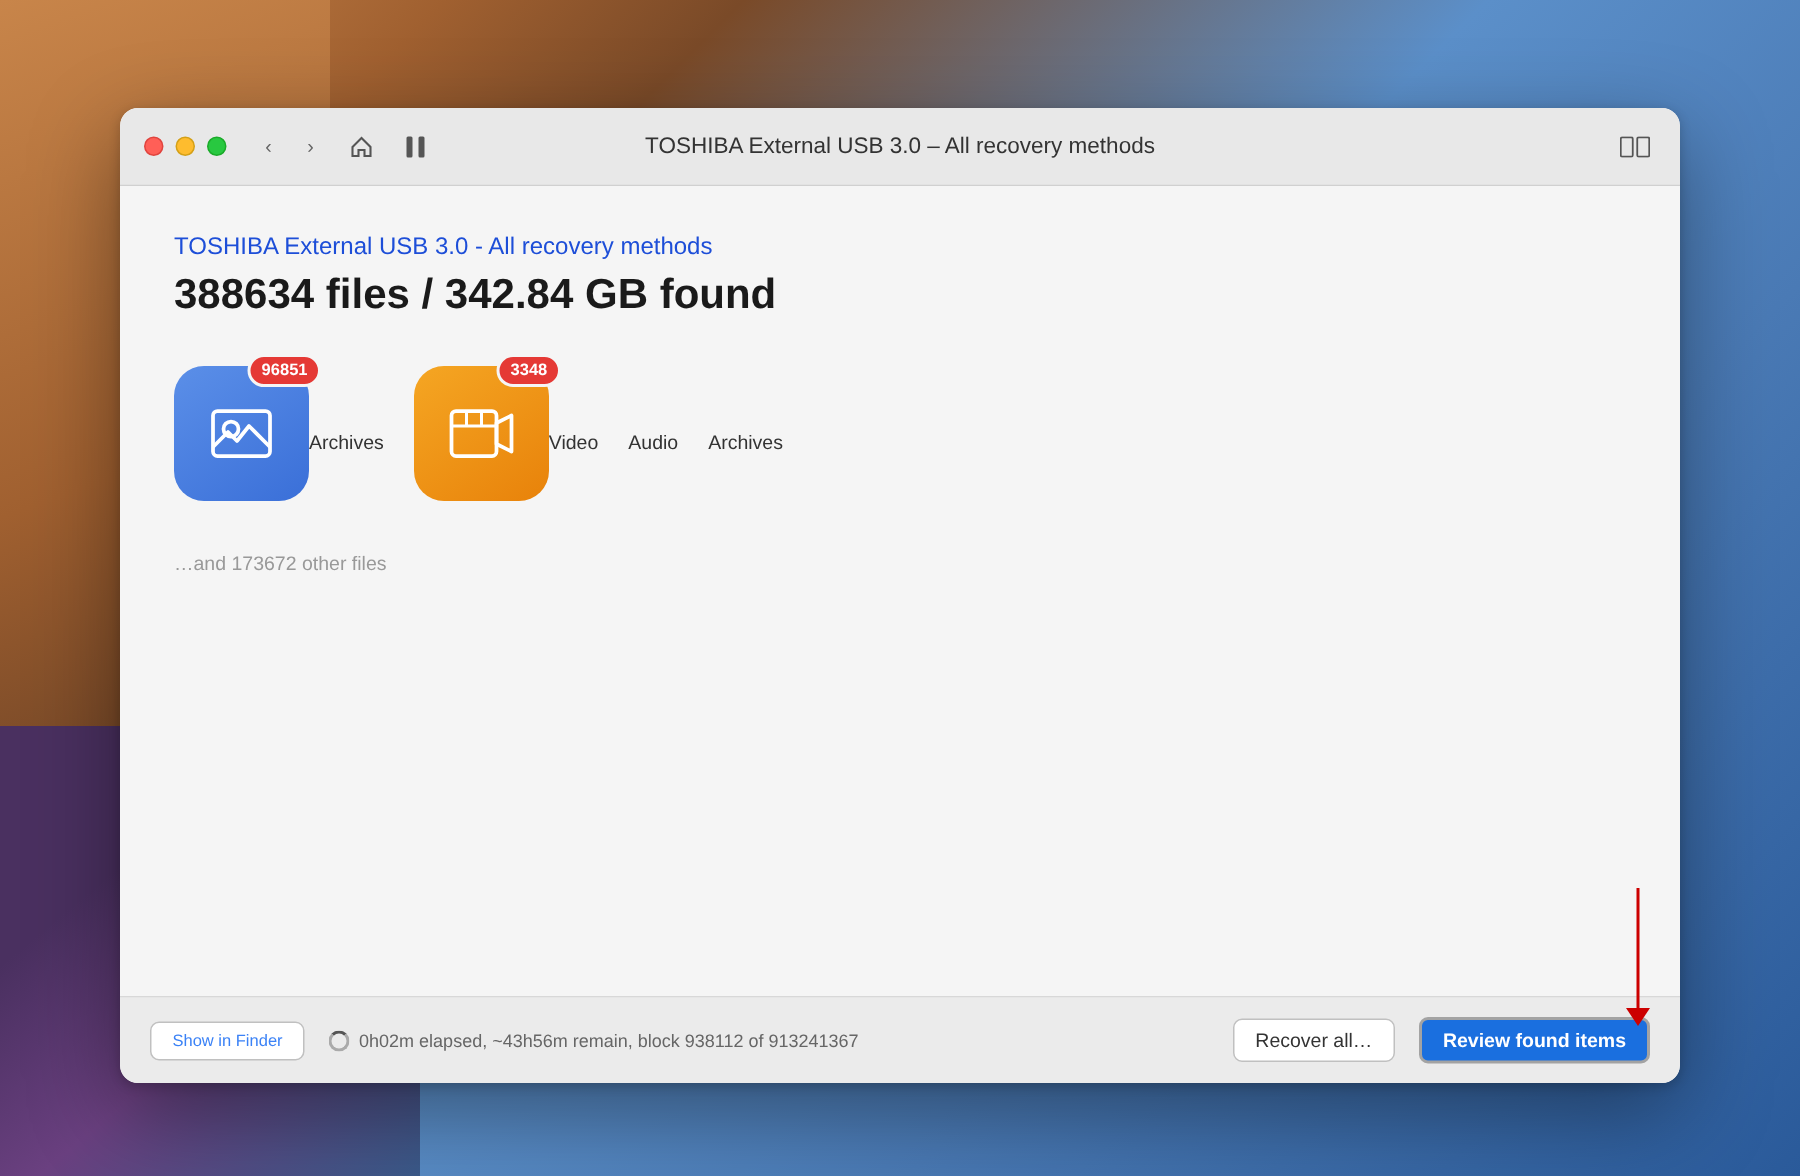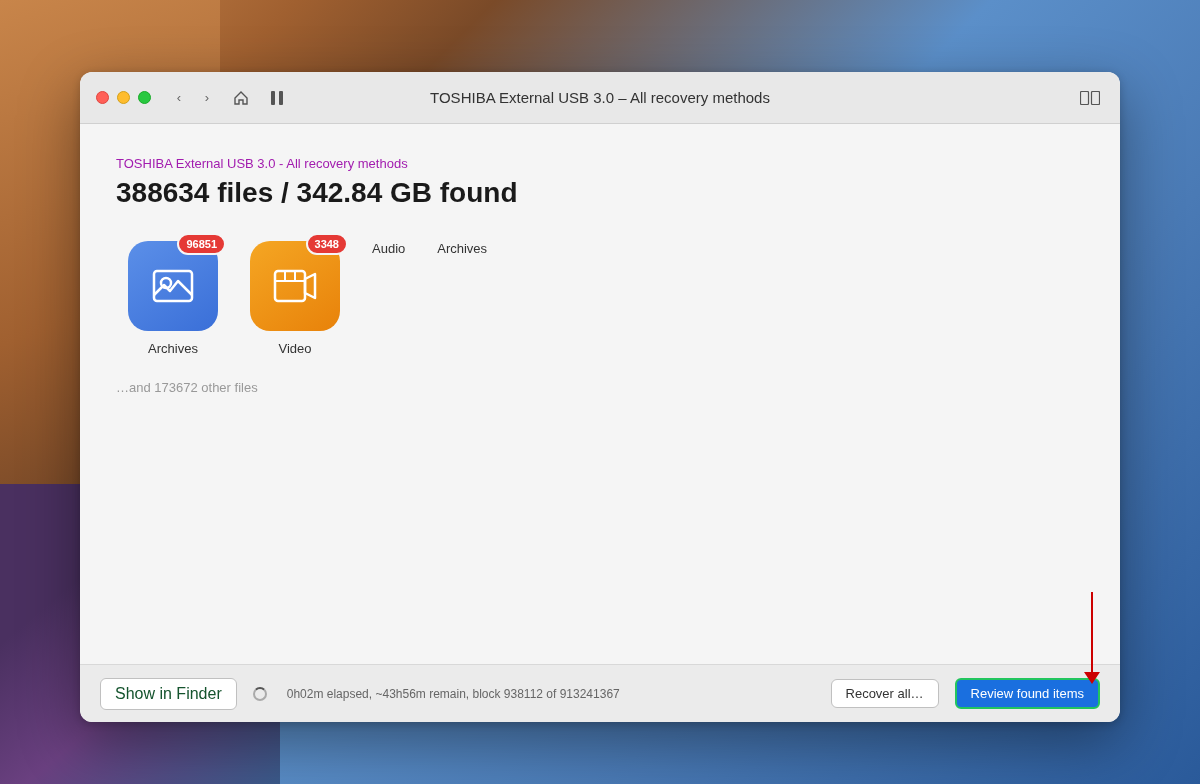--- a/index.html
+++ b/index.html
@@ -155,45 +155,43 @@
     }
 
     
     .content {
       flex: 1;
       padding: 32px 36px 20px 36px;
       overflow: hidden;
     }
 
     .breadcrumb {
-      font-size: 13px;
-      color: #a21caf;
+      font-size: 16px;
+      color: #1d4ed8;
       margin-bottom: 6px;
     }
 
     .main-title {
       font-size: 28px;
       font-weight: 700;
       color: #1a1a1a;
       margin-bottom: 32px;
     }
 
     .categories-row {
       display: flex;
       gap: 20px;
       margin-bottom: 24px;
     }
 
     .category-item {
       display: flex;
-      flex-direction: column;
       align-items: center;
       cursor: pointer;
       position: relative;
-      margin-left: 12px;
     }
 
     .category-icon-wrap {
       position: relative;
       width: 90px;
       height: 90px;
       border-radius: 20px;
       display: flex;
       align-items: center;
       justify-content: center;
@@ -260,32 +258,32 @@
       gap: 16px;
       flex-shrink: 0;
       border-radius: 0 0 12px 12px;
     }
 
     .show-finder-btn {
       background: white;
       border: 1px solid #c0c0c0;
       border-radius: 6px;
       padding: 6px 14px;
-      font-size: 16px;
-      color: #14532d;
+      font-size: 11px;
+      color: #3b82f6;
       cursor: pointer;
     }
 
     .status-text {
       font-size: 12px;
       color: #666;
       flex: 1;
       display: flex;
       align-items: center;
-      gap: 20px;
+      gap: 6px;
     }
 
     .spinner-icon {
       display: inline-block;
       width: 14px;
       height: 14px;
       border: 2px solid #aaa;
       border-top-color: #555;
       border-radius: 50%;
       animation: spin 1s linear infinite;
@@ -298,27 +296,27 @@
       border: 1px solid #c0c0c0;
       border-radius: 6px;
       padding: 6px 14px;
       font-size: 13px;
       color: #333;
       cursor: pointer;
     }
 
     .review-btn {
       background: #1a6fdf;
-      border: 2px solid #22c55e;
+      border: 2px solid #a3a3a3;
       border-radius: 6px;
       padding: 6px 14px;
       font-size: 13px;
       color: white;
       cursor: pointer;
-      font-weight: 400;
+      font-weight: 700;
     }
 
     
     .arrow-annotation {
       position: absolute;
       right: 100px;
       bottom: 100px;
       z-index: 20;
     }
 

